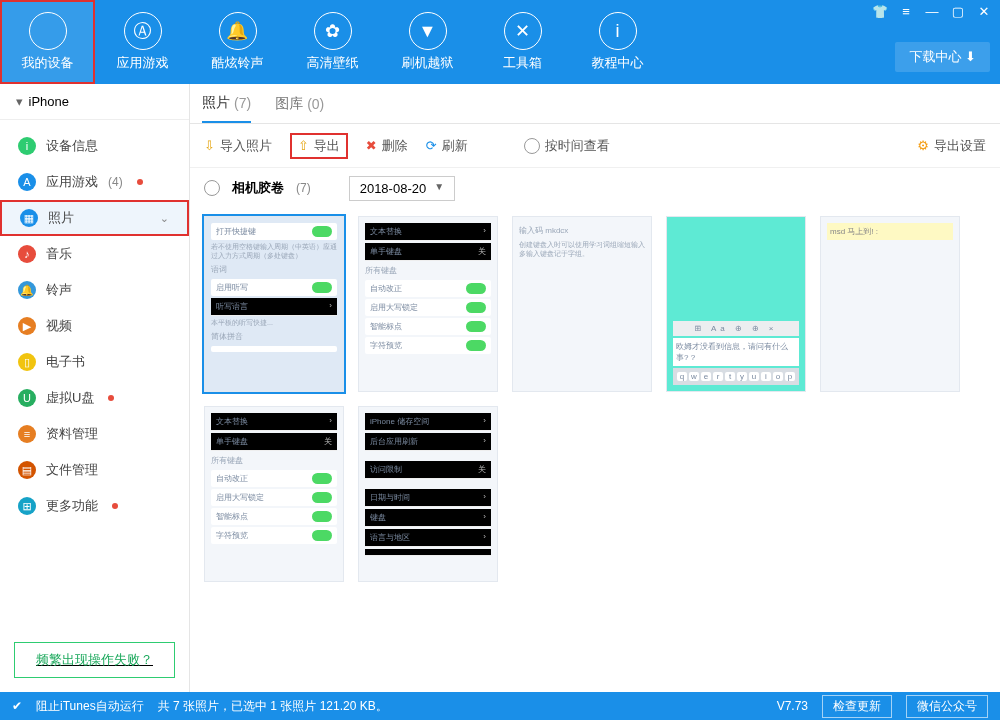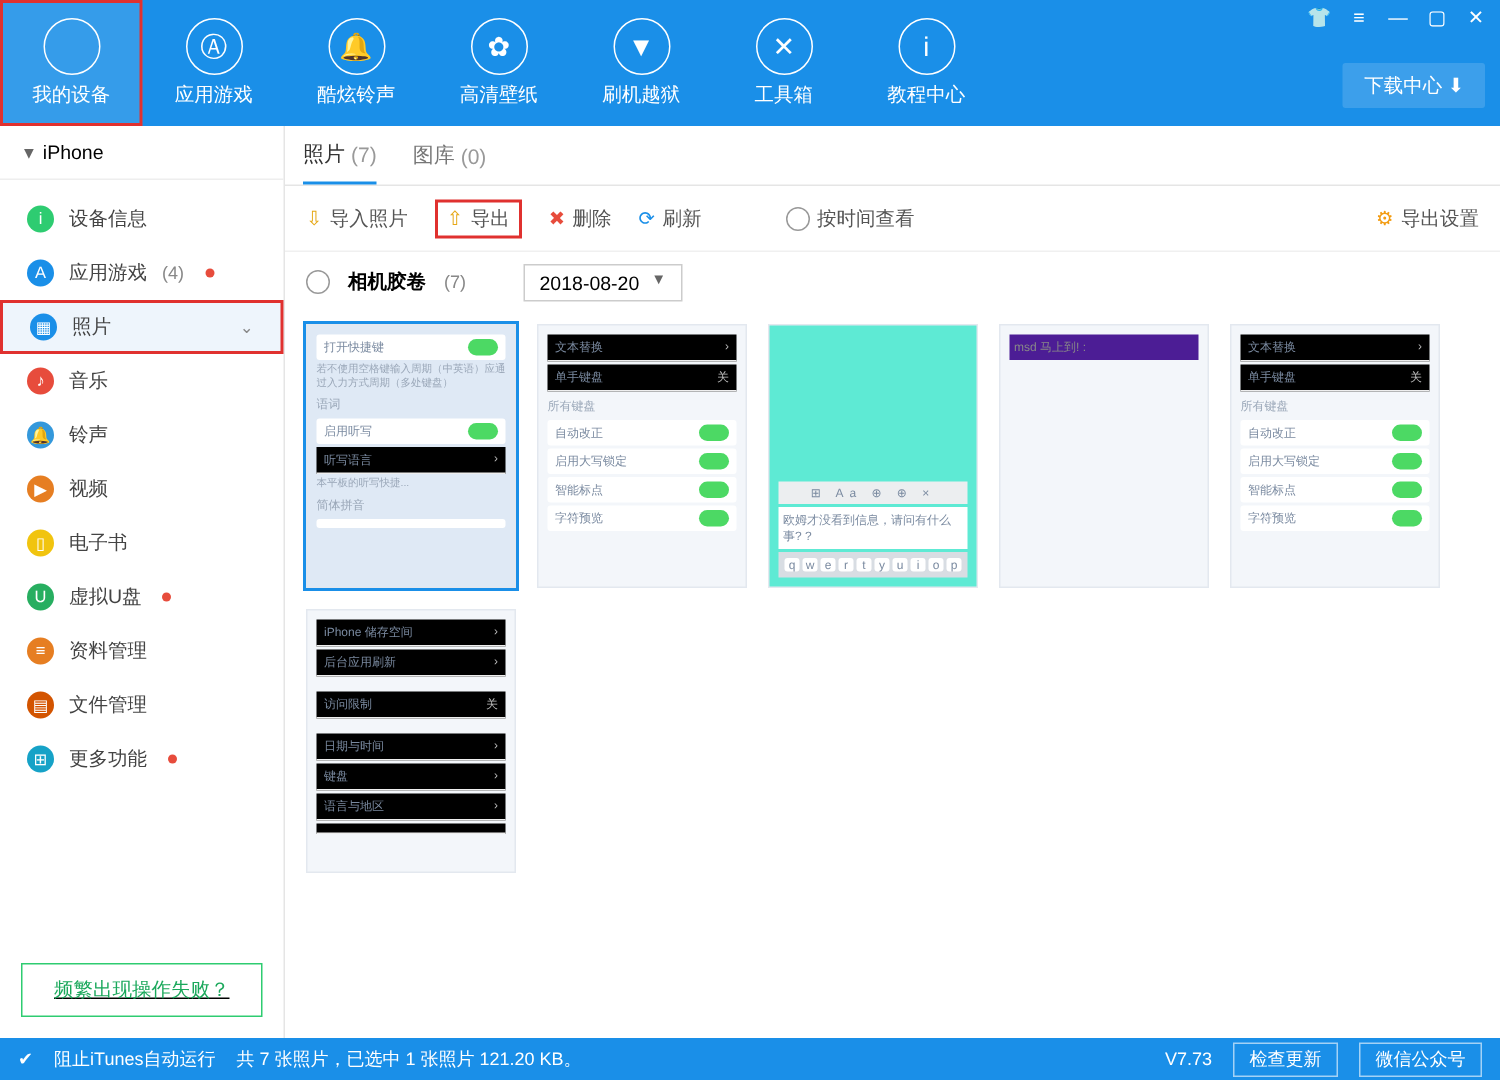--- a/index.html
+++ b/index.html
@@ -238,39 +238,43 @@
           </div>
           <div class="tog-row">
             <span>智能标点</span>
             <span class="toggle "></span>
           </div>
           <div class="tog-row">
             <span>字符预览</span>
             <span class="toggle "></span>
           </div>
         </div>
+        <div class="thumb">
+          <div style="color:#9aa7b8;padding:2px 0">输入码    mkdcx</div>
+          <div style="color:#9aa7b8;font-size:7px;line-height:1.3">创建键盘入时可以使用学习词组缩短输入多输入键盘记于字组。</div>
+        </div>
         <div class="thumb" style="background: #5eead4; justify-content: flex-end; display: flex; flex-direction: column;">
           <div style="height:6px"></div>
           <div style="background:#eceef0;padding:3px;text-align:center;letter-spacing:4px">⊞   Aa   ⊕   ⊕   ×</div>
           <div style="background:#fff;padding:3px">欧姆才没看到信息，请问有什么事? ?</div>
           <div style="background:#d8dde3;padding:4px;display:flex;gap:2px">
             <span style="background:#fff;flex:1;text-align:center;border-radius:2px">q</span>
             <span style="background:#fff;flex:1;text-align:center;border-radius:2px">w</span>
             <span style="background:#fff;flex:1;text-align:center;border-radius:2px">e</span>
             <span style="background:#fff;flex:1;text-align:center;border-radius:2px">r</span>
             <span style="background:#fff;flex:1;text-align:center;border-radius:2px">t</span>
             <span style="background:#fff;flex:1;text-align:center;border-radius:2px">y</span>
             <span style="background:#fff;flex:1;text-align:center;border-radius:2px">u</span>
             <span style="background:#fff;flex:1;text-align:center;border-radius:2px">i</span>
             <span style="background:#fff;flex:1;text-align:center;border-radius:2px">o</span>
             <span style="background:#fff;flex:1;text-align:center;border-radius:2px">p</span>
           </div>
         </div>
         <div class="thumb">
-          <div style="background:#4c1d95;padding:3px;color:#888">msd                    马上到! :</div>
+          <div style="background:#fef9c3;padding:3px;color:#888">msd                    马上到! :</div>
         </div>
         <div class="thumb">
           <div class="list-row">
             <span>文本替换</span>
             <span style="color:#bbb">›</span>
           </div>
           <div class="list-row">
             <span>单手键盘</span>
             <span style="color:#bbb">关</span>
           </div>

